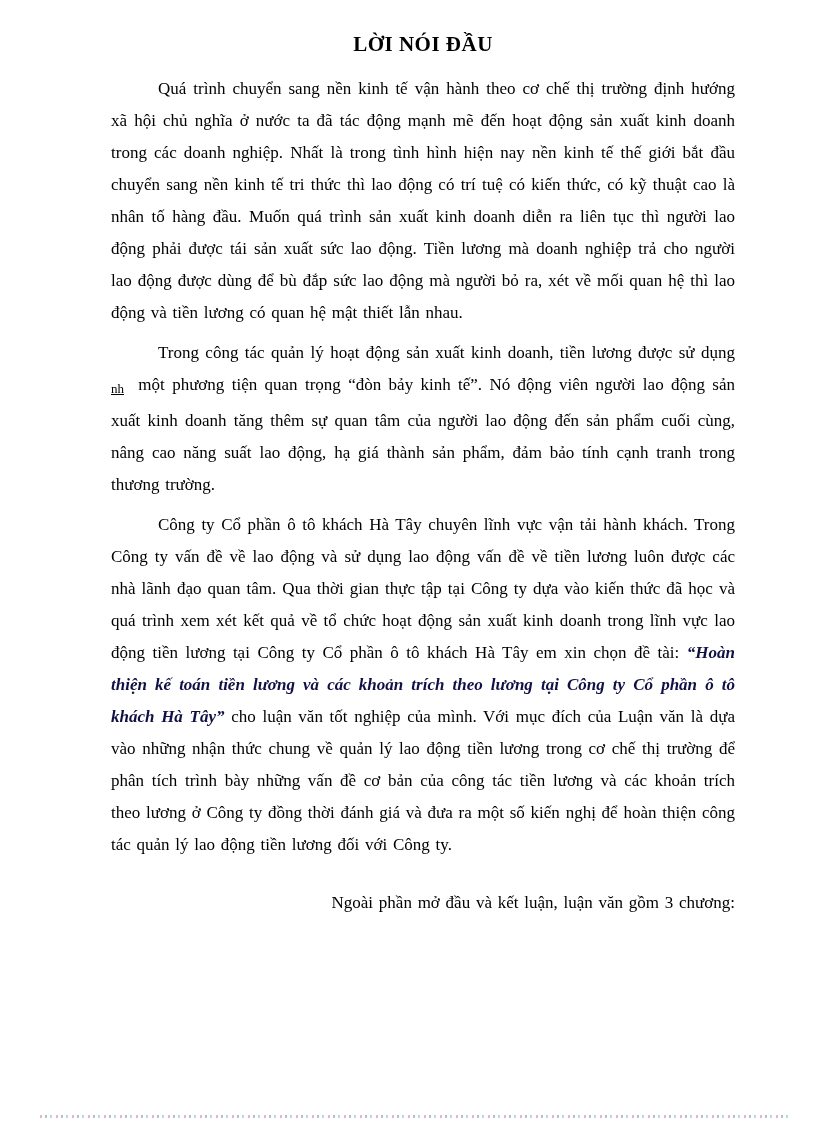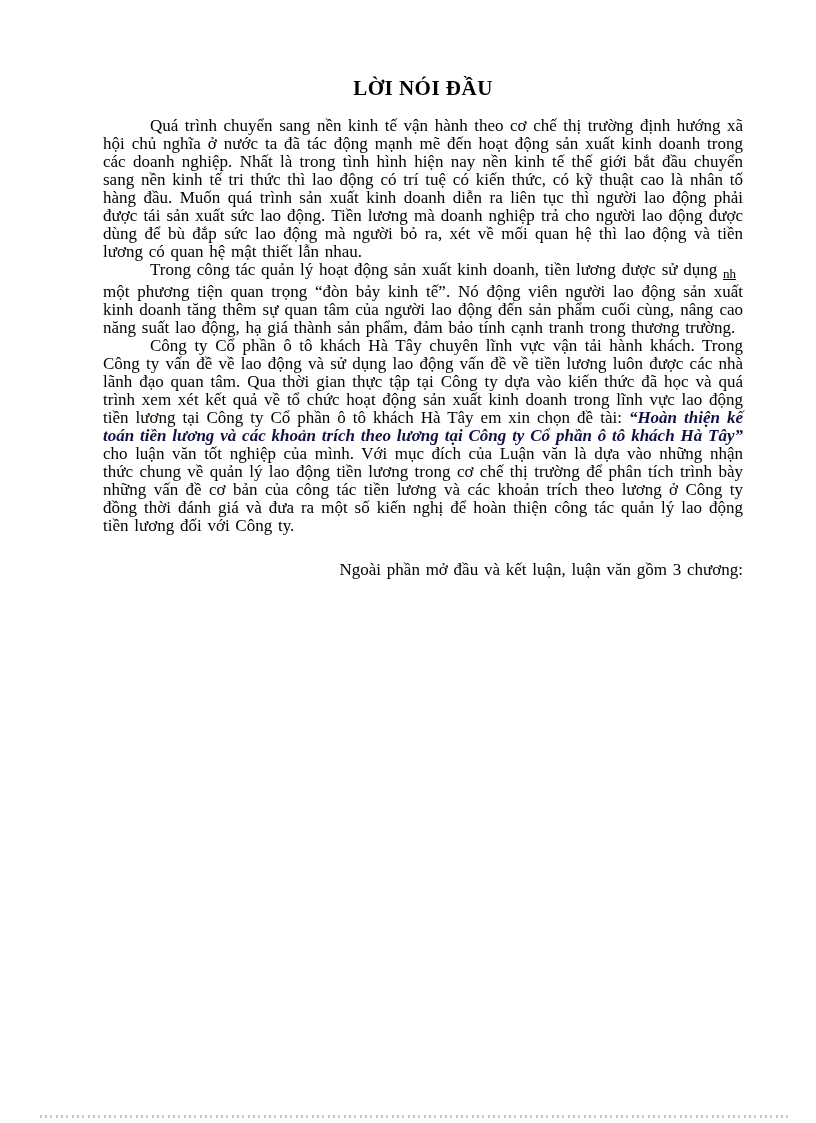--- a/index.html
+++ b/index.html
@@ -20,29 +20,29 @@
   .content {
     position: absolute;
     left: 103px;
     top: 0;
     width: 640px;
   }
   .doc-title {
     font-size: 21px;
     font-weight: bold;
     text-align: center;
-    margin: 76px 0 16px 0;
+    margin: 32px 0 16px 0;
     letter-spacing: 0.5px;
   }
   .para {
     font-size: 17px;
-    line-height: 18px;
+    line-height: 32px;
     text-align: justify;
     text-indent: 47px;
-    margin: 0;
+    margin: 8px;
     word-spacing: 1.5px;
   }
   .para.closing {
     margin-top: 26px;
     text-align: right;
   }
   .small-sub {
     font-size: 13px;
     vertical-align: -3px;
     margin-right: 7px;

